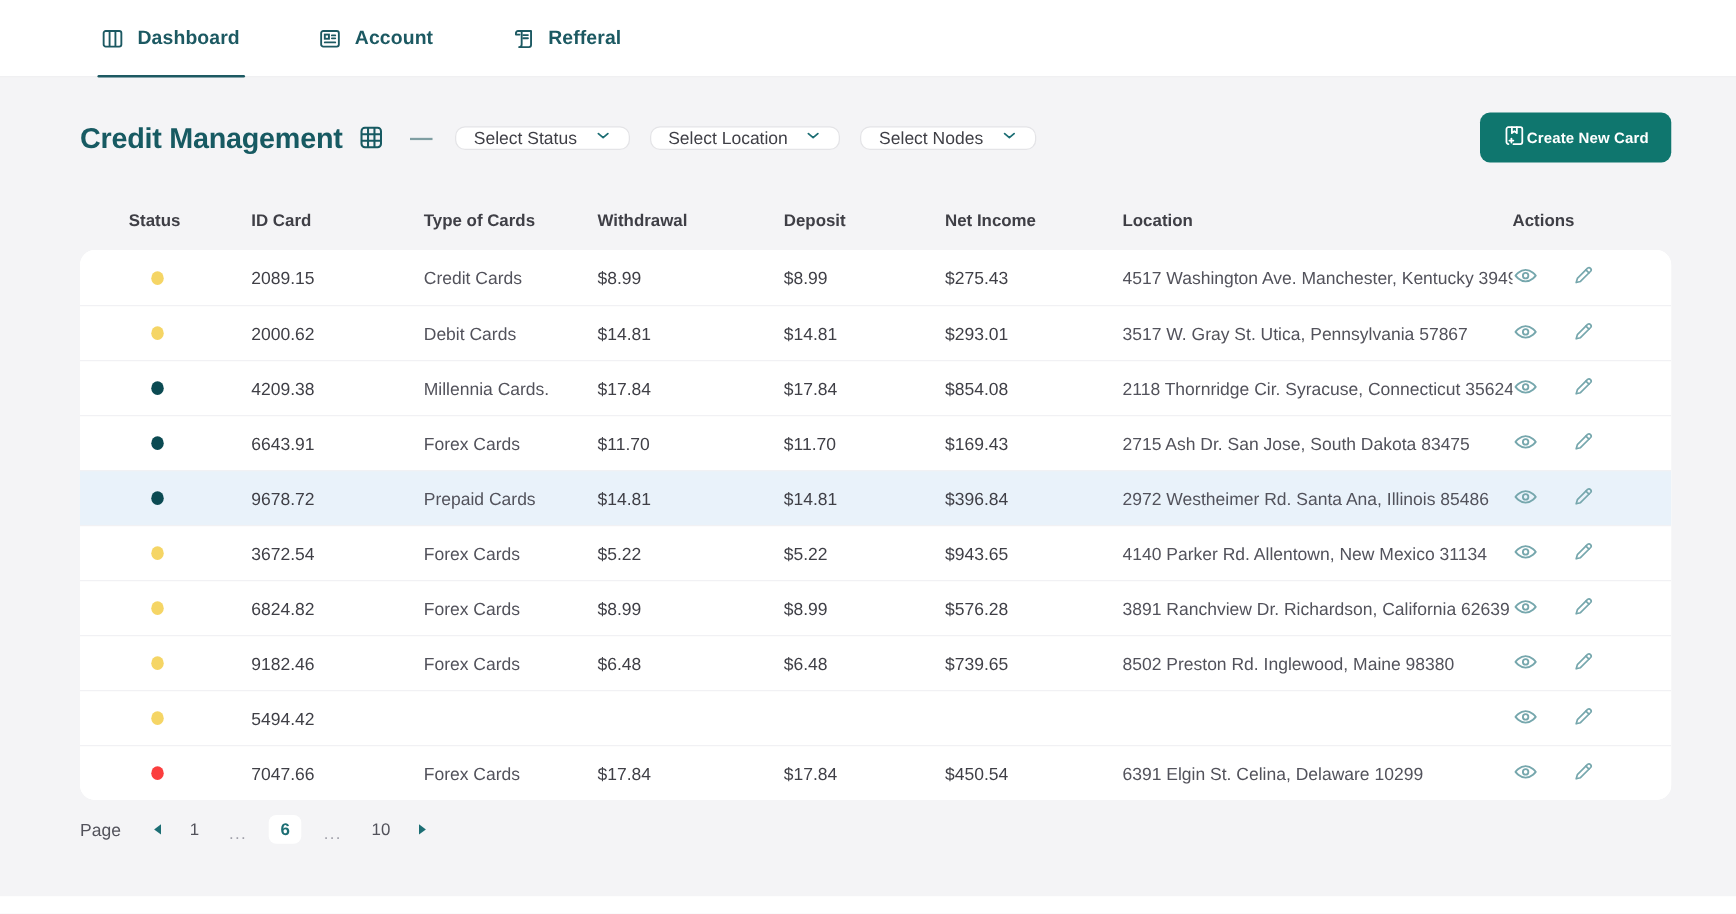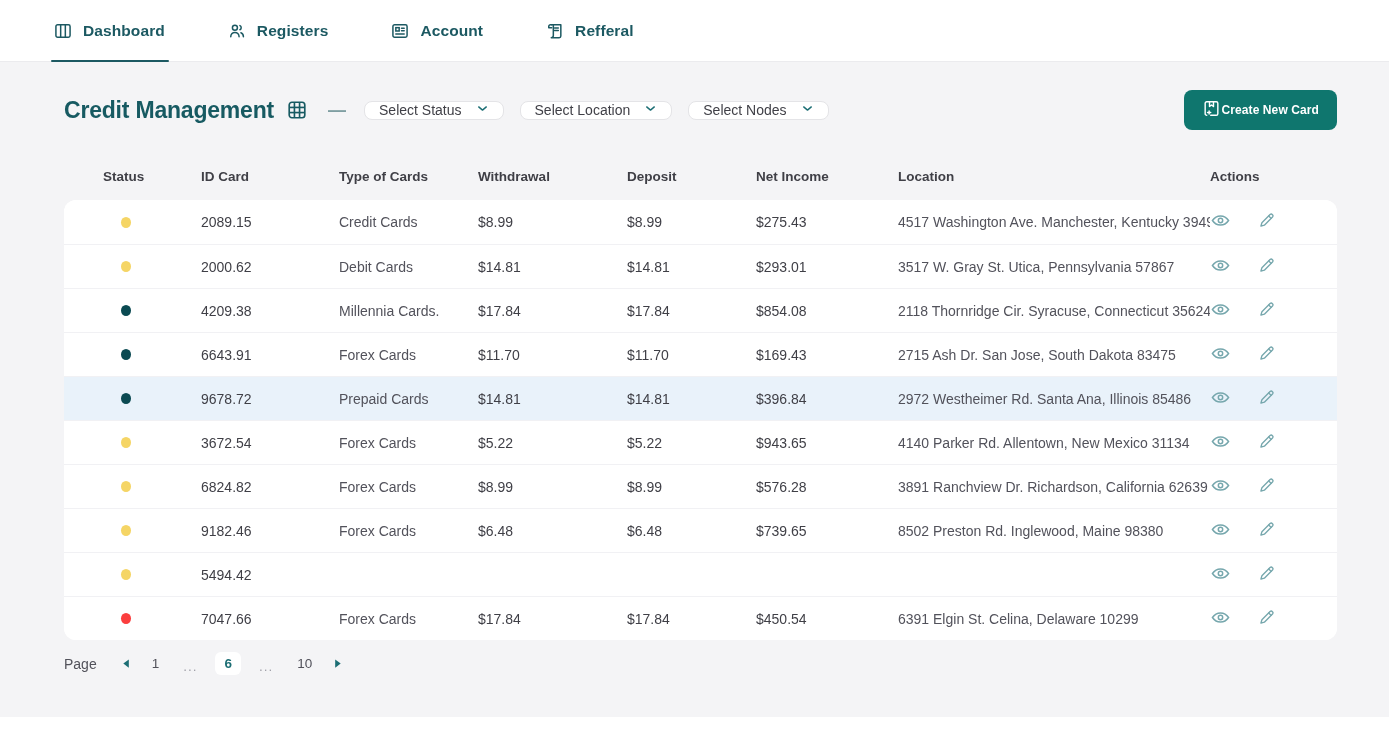--- a/index.html
+++ b/index.html
@@ -7,21 +7,21 @@
   body {
     font-family:"Liberation Sans", sans-serif;
     background:#f4f4f6;
     color:#3f3f46;
     position:relative;
     overflow:hidden;
   }
   
   .navbar {
     height:62px; background:#fff; border-bottom:1px solid #ebebee;
-    display:flex; align-items:flex-start; padding-left:53px; gap:62px;
+    display:flex; align-items:flex-start; padding-left:80px; gap:62px;
   }
   .nav-item {
     display:flex; align-items:center; gap:10px; height:100%;
     color:#1c5962; font-size:15.5px; font-weight:600; cursor:pointer;
     position:relative; letter-spacing:.1px;
   }
   .nav-item.active::after {
     content:""; position:absolute; left:-2px; right:-4px; bottom:-1px;
     height:2.5px; background:#1c5962; border-radius:2px;
   }
@@ -93,31 +93,20 @@
 <nav class="navbar">
   <div class="nav-item active">
     <span>
       <svg width="20" height="20" viewBox="0 0 24 24" fill="none" stroke="#1c5962" stroke-width="1.8">
         <rect x="3.5" y="4.5" width="17" height="15" rx="2"></rect>
         <line x1="9.2" y1="4.5" x2="9.2" y2="19.5"></line>
         <line x1="14.8" y1="4.5" x2="14.8" y2="19.5"></line>
       </svg>
     </span>
     <span>Dashboard</span>
-  </div>
-  <div class="nav-item">
-    <span>
-      <svg width="20" height="20" viewBox="0 0 24 24" fill="none" stroke="#1c5962" stroke-width="1.8" stroke-linecap="round">
-        <circle cx="9.5" cy="8" r="3"></circle>
-        <path d="M4.5 19c0-3.2 2.3-5.3 5-5.3s5 2.1 5 5.3"></path>
-        <path d="M15.5 5.5a2.8 2.8 0 0 1 0 5"></path>
-        <path d="M16.7 14.2c1.8.6 3 2.3 3 4.8"></path>
-      </svg>
-    </span>
-    <span>Registers</span>
   </div>
   <div class="nav-item">
     <span>
       <svg width="20" height="20" viewBox="0 0 24 24" fill="none" stroke="#1c5962" stroke-width="1.8" stroke-linecap="round">
         <rect x="3.5" y="4.5" width="17" height="15" rx="2"></rect>
         <rect x="7" y="8" width="4" height="4"></rect>
         <line x1="13.8" y1="8.8" x2="17" y2="8.8"></line>
         <line x1="13.8" y1="11.6" x2="17" y2="11.6"></line>
         <line x1="7" y1="15.5" x2="17" y2="15.5"></line>
       </svg>

